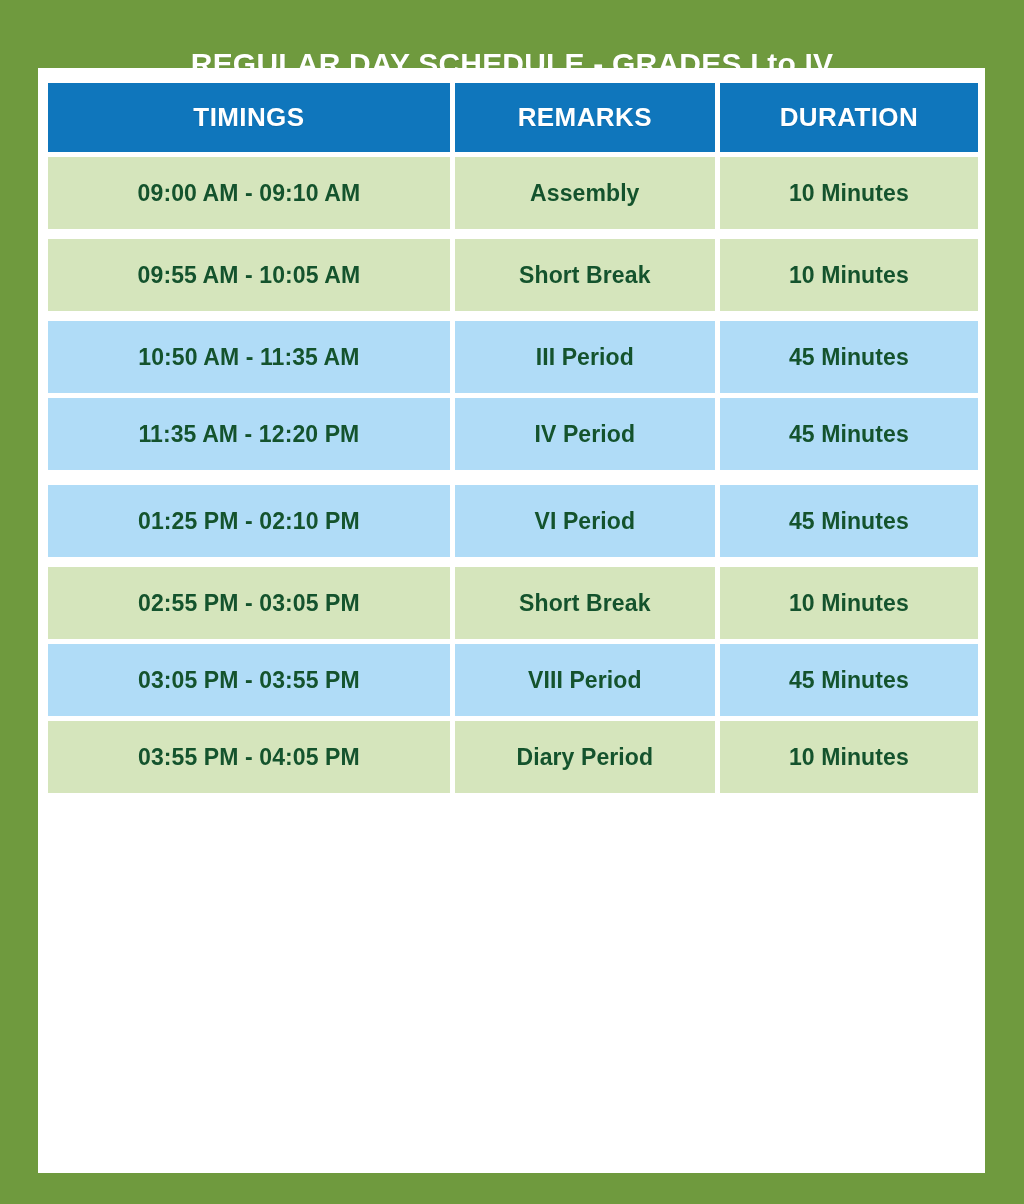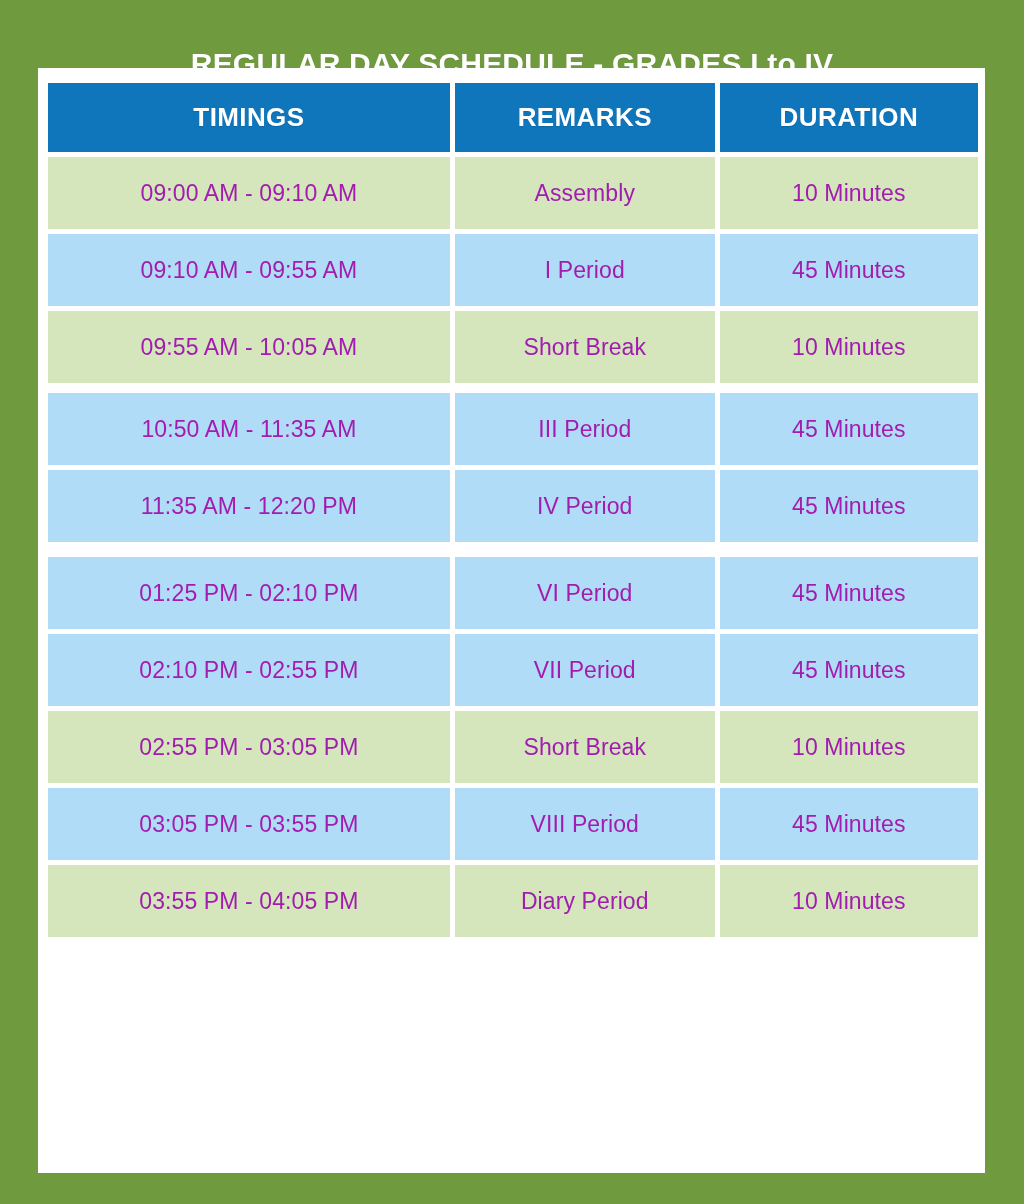--- a/index.html
+++ b/index.html
@@ -70,22 +70,22 @@
   .col-duration { width: 261px; }
 
   .gap-col { width: 5px; background: #ffffff; }
 
   
   .td-cell {
     height: 72px;
     vertical-align: middle;
     text-align: center;
     font-size: 23px;
-    font-weight: normal;
-    color: #a21caf;
+    font-weight: bold;
+    color: #14532d;
     letter-spacing: 0.1px;
     white-space: nowrap;
   }
 
   .row-green .td-cell { background: #d5e5bc; }
   .row-blue  .td-cell { background: #b0dcf7; }
 
   .spacer-row td {
     height: 5px;
     background: #ffffff;
@@ -117,27 +117,20 @@
         <tr class="row-green">
           <td class="td-cell col-timings">09:00 AM - 09:10 AM</td>
           <td class="gap-col"></td>
           <td class="td-cell col-remarks">Assembly</td>
           <td class="gap-col"></td>
           <td class="td-cell col-duration">10 Minutes</td>
         </tr>
         <tr class="spacer-row">
           <td colspan="5"></td>
         </tr>
-        <tr class="row-blue">
-          <td class="td-cell col-timings">09:10 AM - 09:55 AM</td>
-          <td class="gap-col"></td>
-          <td class="td-cell col-remarks">I Period</td>
-          <td class="gap-col"></td>
-          <td class="td-cell col-duration">45 Minutes</td>
-        </tr>
         <tr class="spacer-row">
           <td colspan="5"></td>
         </tr>
         <tr class="row-green">
           <td class="td-cell col-timings">09:55 AM - 10:05 AM</td>
           <td class="gap-col"></td>
           <td class="td-cell col-remarks">Short Break</td>
           <td class="gap-col"></td>
           <td class="td-cell col-duration">10 Minutes</td>
         </tr>
@@ -175,27 +168,20 @@
         </tr>
         <tr class="row-blue">
           <td class="td-cell col-timings">01:25 PM - 02:10 PM</td>
           <td class="gap-col"></td>
           <td class="td-cell col-remarks">VI Period</td>
           <td class="gap-col"></td>
           <td class="td-cell col-duration">45 Minutes</td>
         </tr>
         <tr class="spacer-row">
           <td colspan="5"></td>
-        </tr>
-        <tr class="row-blue">
-          <td class="td-cell col-timings">02:10 PM - 02:55 PM</td>
-          <td class="gap-col"></td>
-          <td class="td-cell col-remarks">VII Period</td>
-          <td class="gap-col"></td>
-          <td class="td-cell col-duration">45 Minutes</td>
         </tr>
         <tr class="spacer-row">
           <td colspan="5"></td>
         </tr>
         <tr class="row-green">
           <td class="td-cell col-timings">02:55 PM - 03:05 PM</td>
           <td class="gap-col"></td>
           <td class="td-cell col-remarks">Short Break</td>
           <td class="gap-col"></td>
           <td class="td-cell col-duration">10 Minutes</td>

